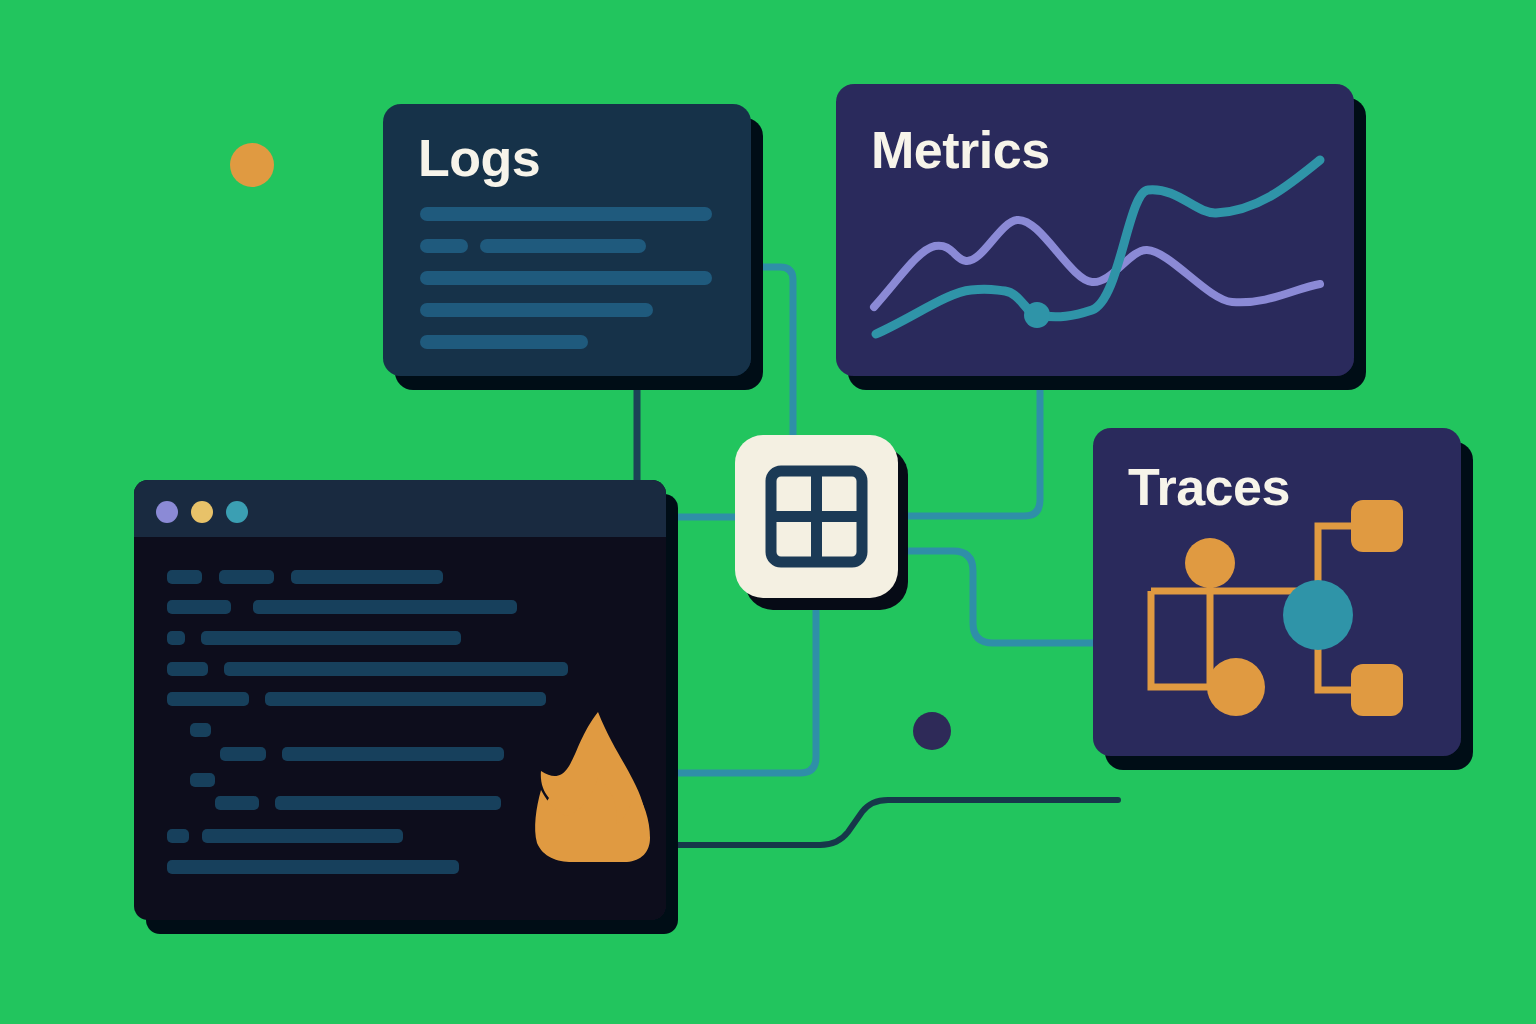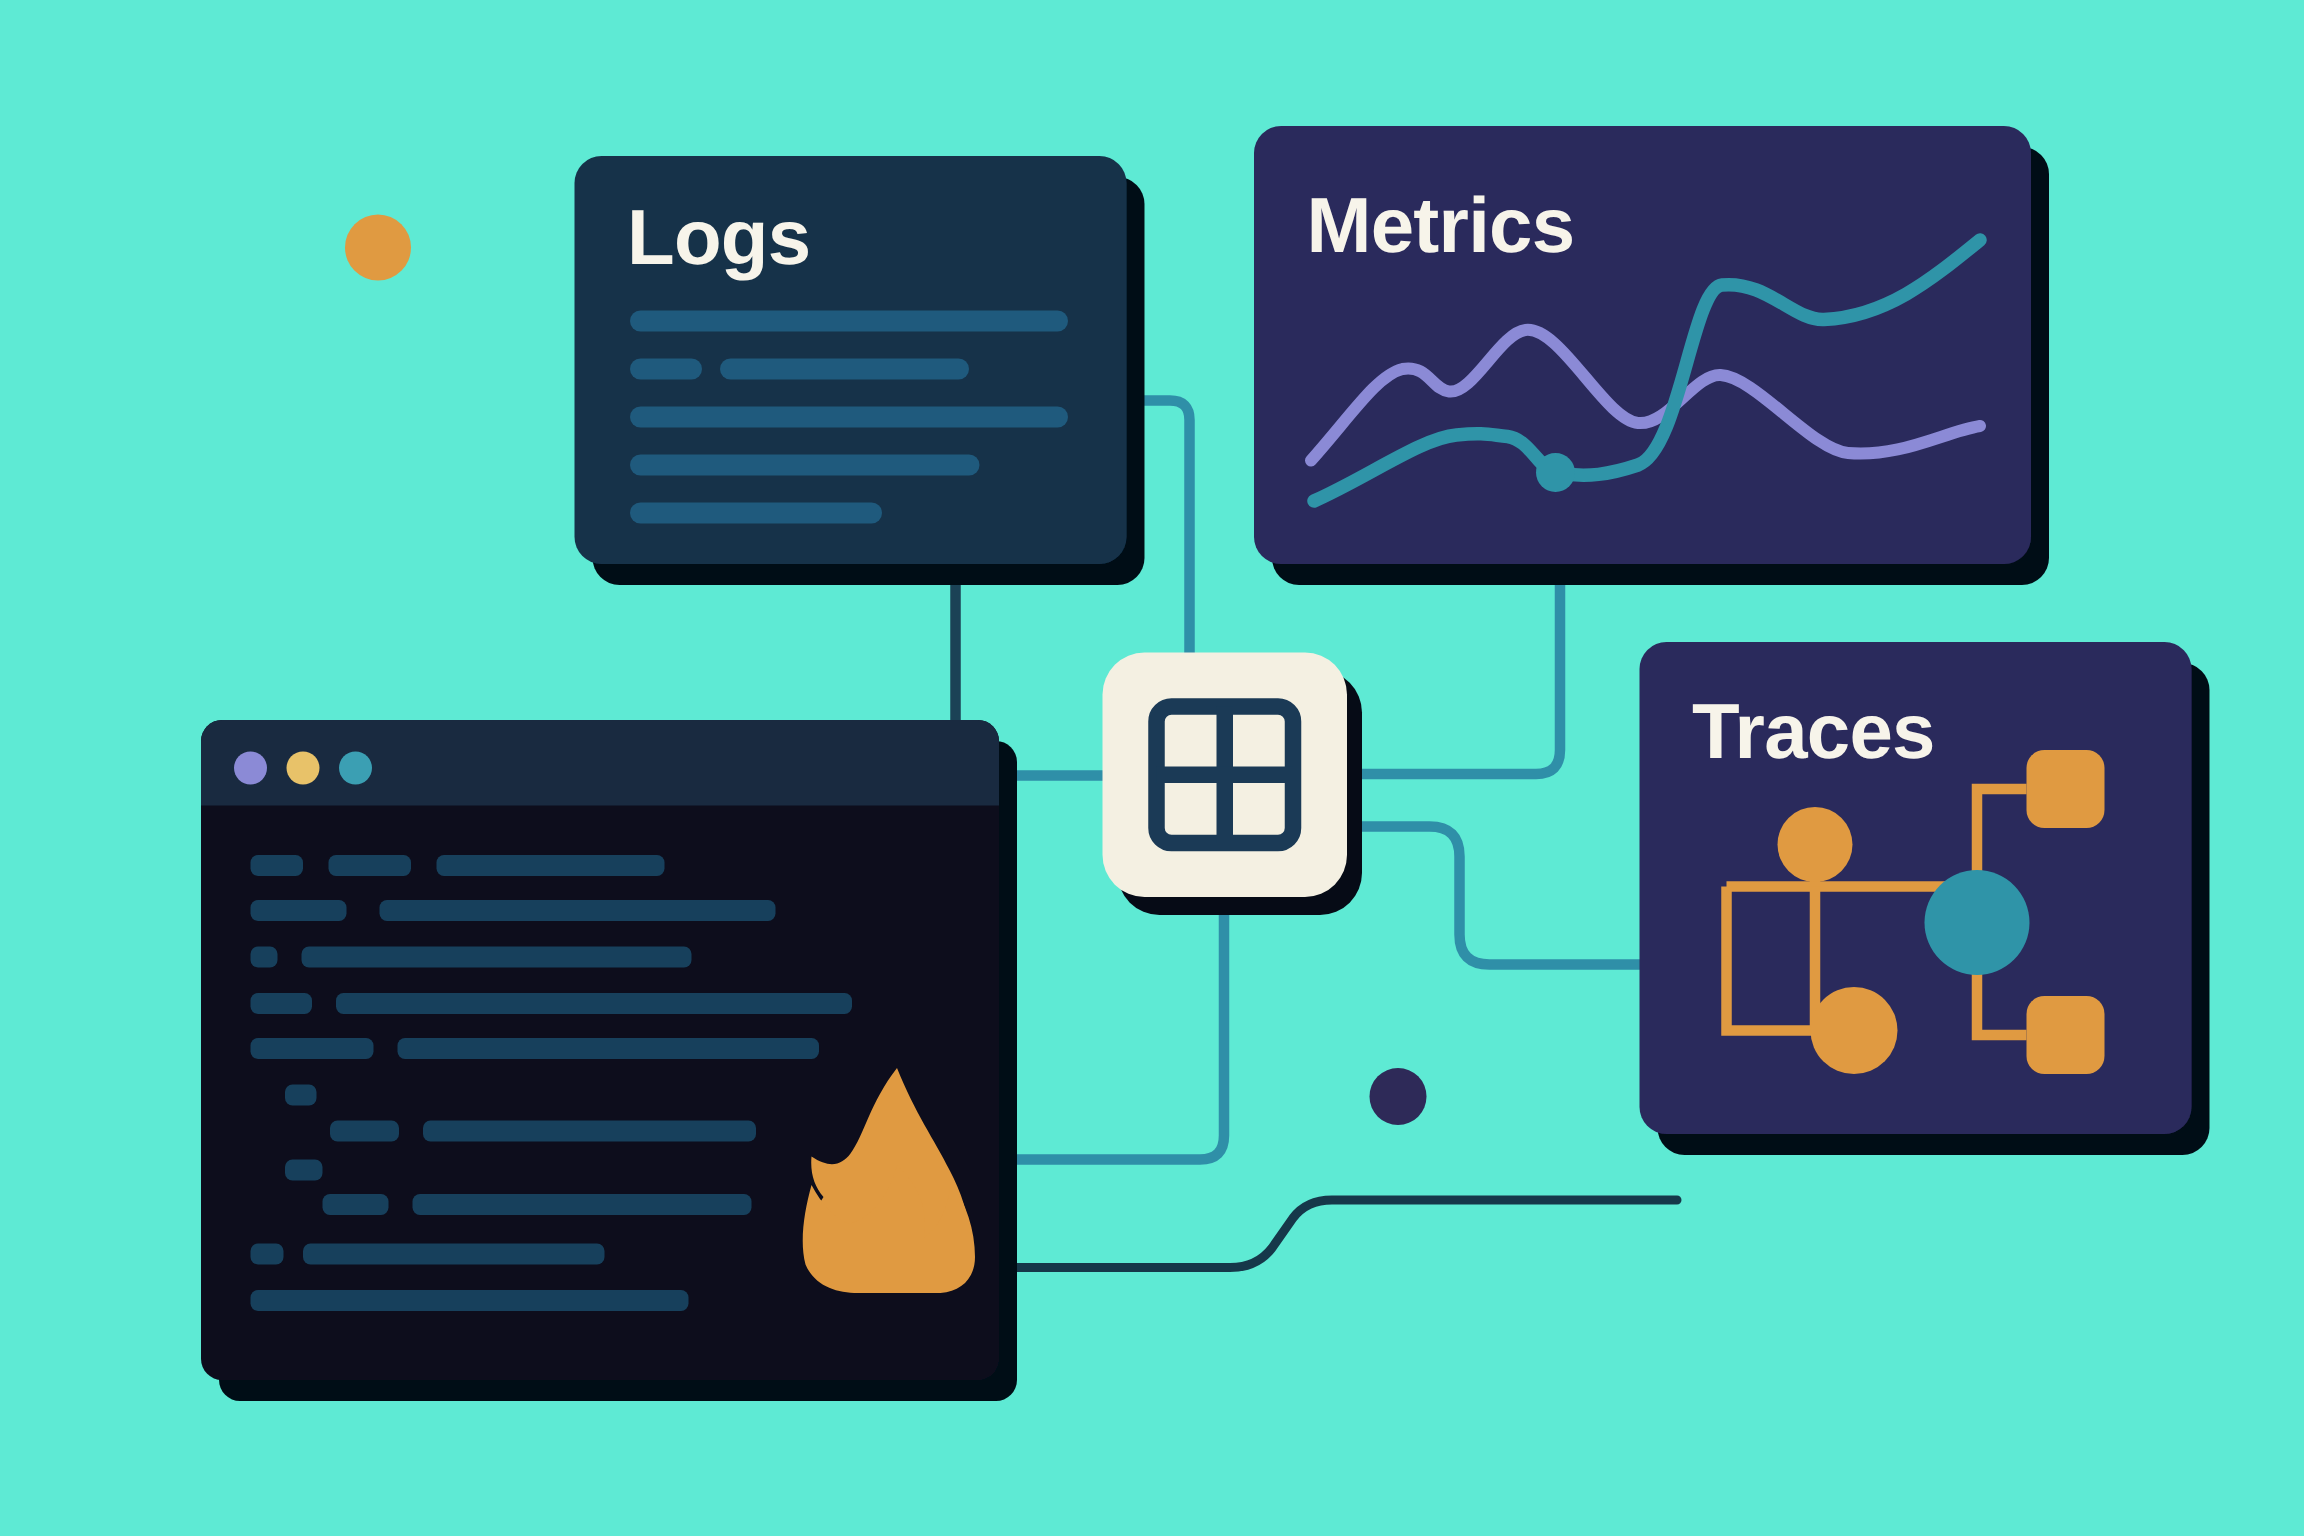--- a/index.html
+++ b/index.html
@@ -8,21 +8,21 @@
     padding: 0;
     background: #0b1222;
   }
   body {
     font-family: "Liberation Sans", sans-serif;
   }
   #stage {
     position: relative;
     width: 1536px;
     height: 1024px;
-    background: #5eead4;
+    background: #22c55e;
     overflow: hidden;
   }
   #stage svg.layer {
     position: absolute;
     left: 0;
     top: 0;
     width: 1536px;
     height: 1024px;
     display: block;
   }

